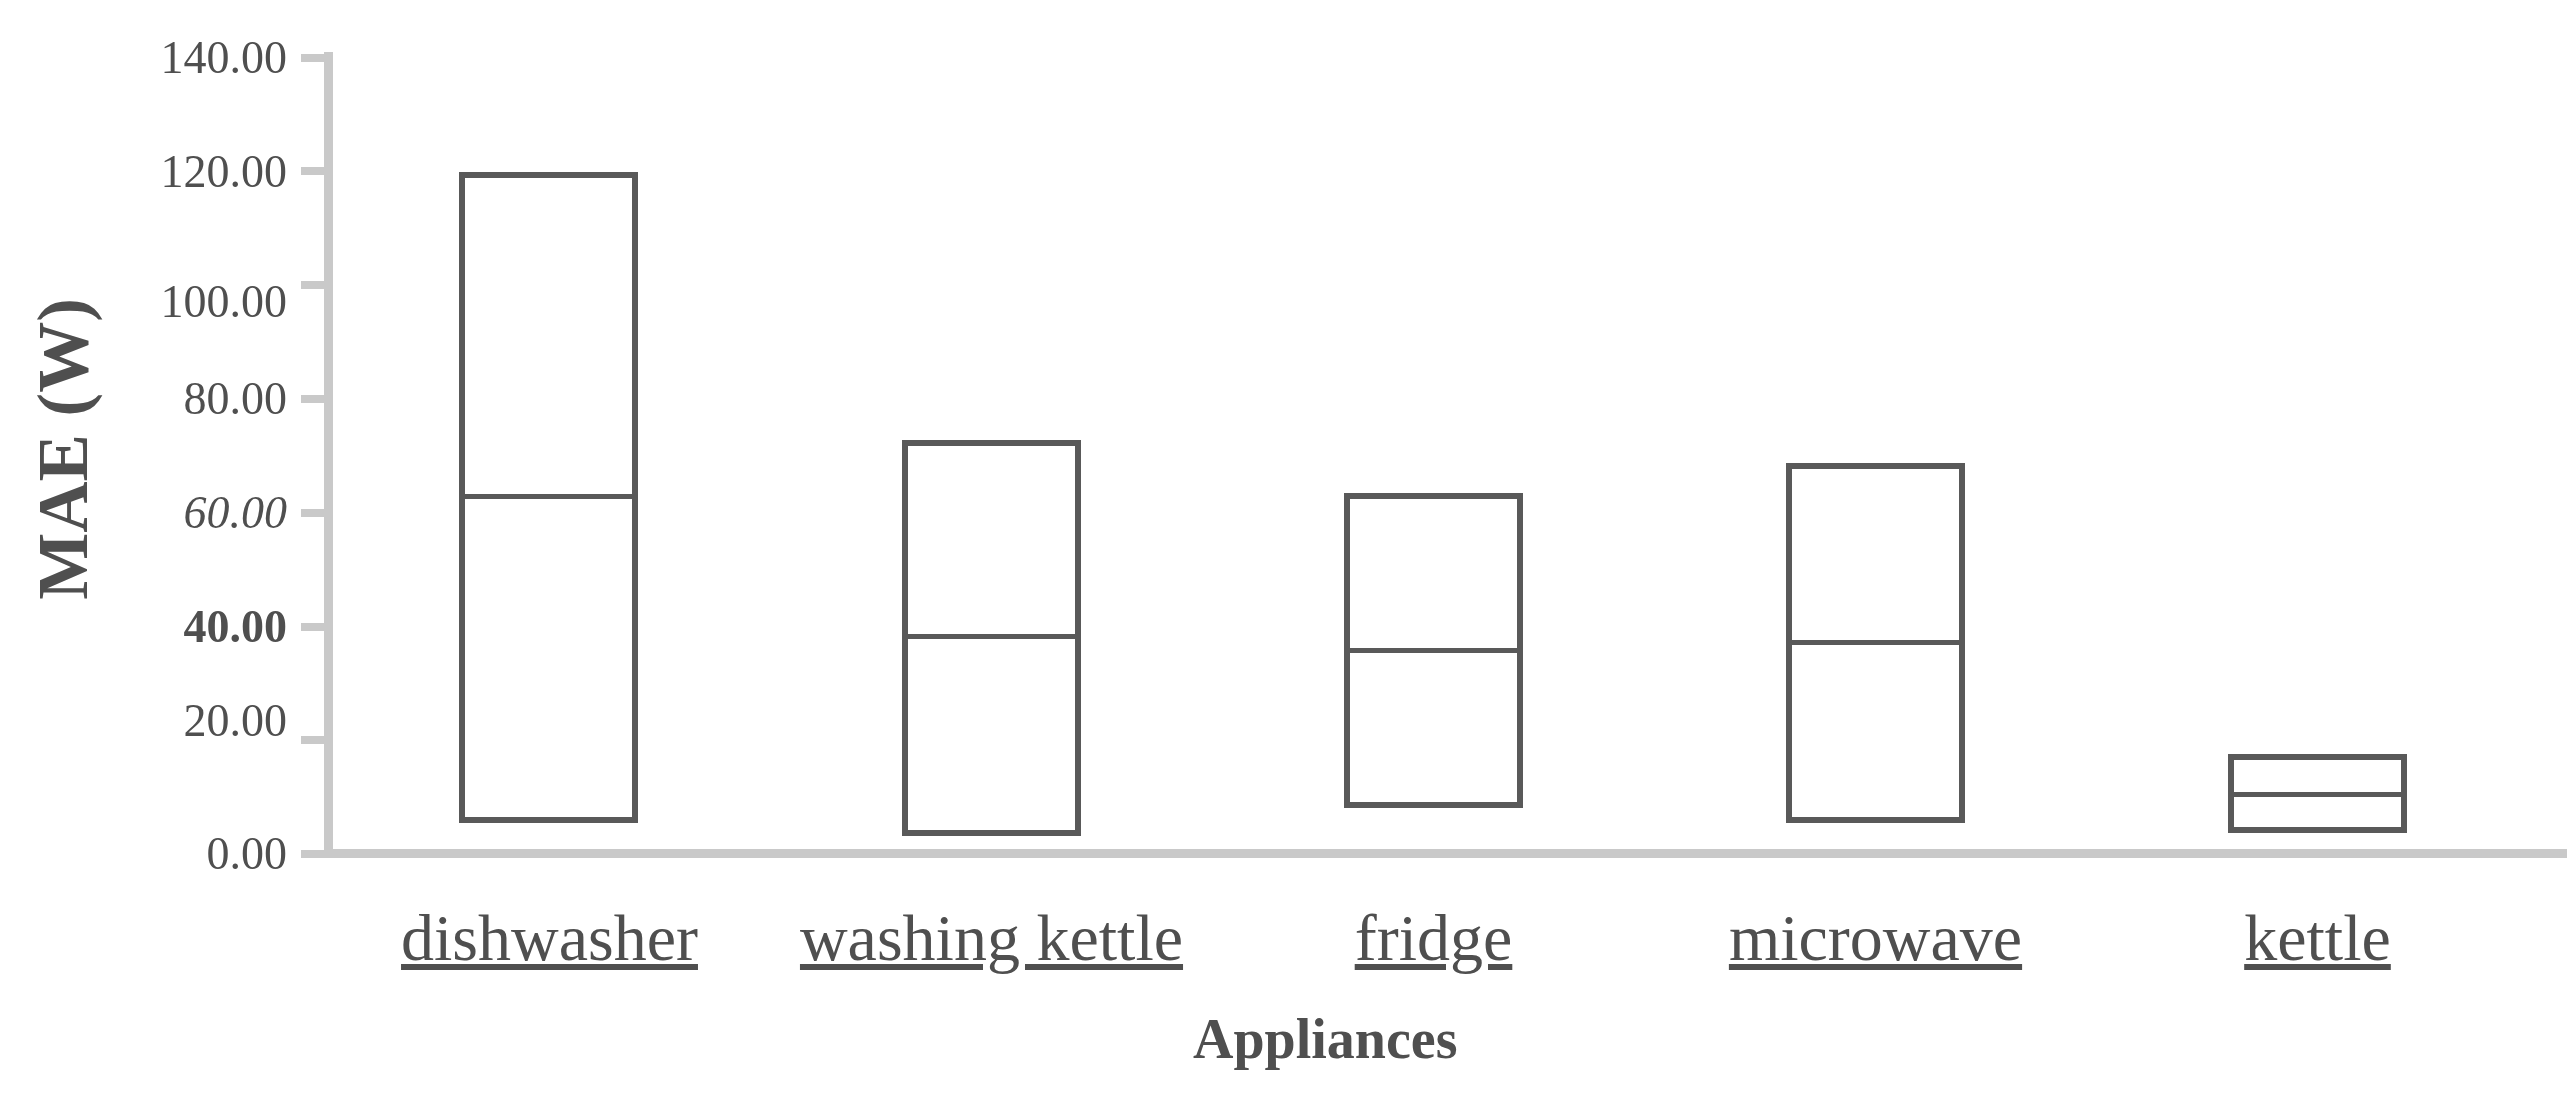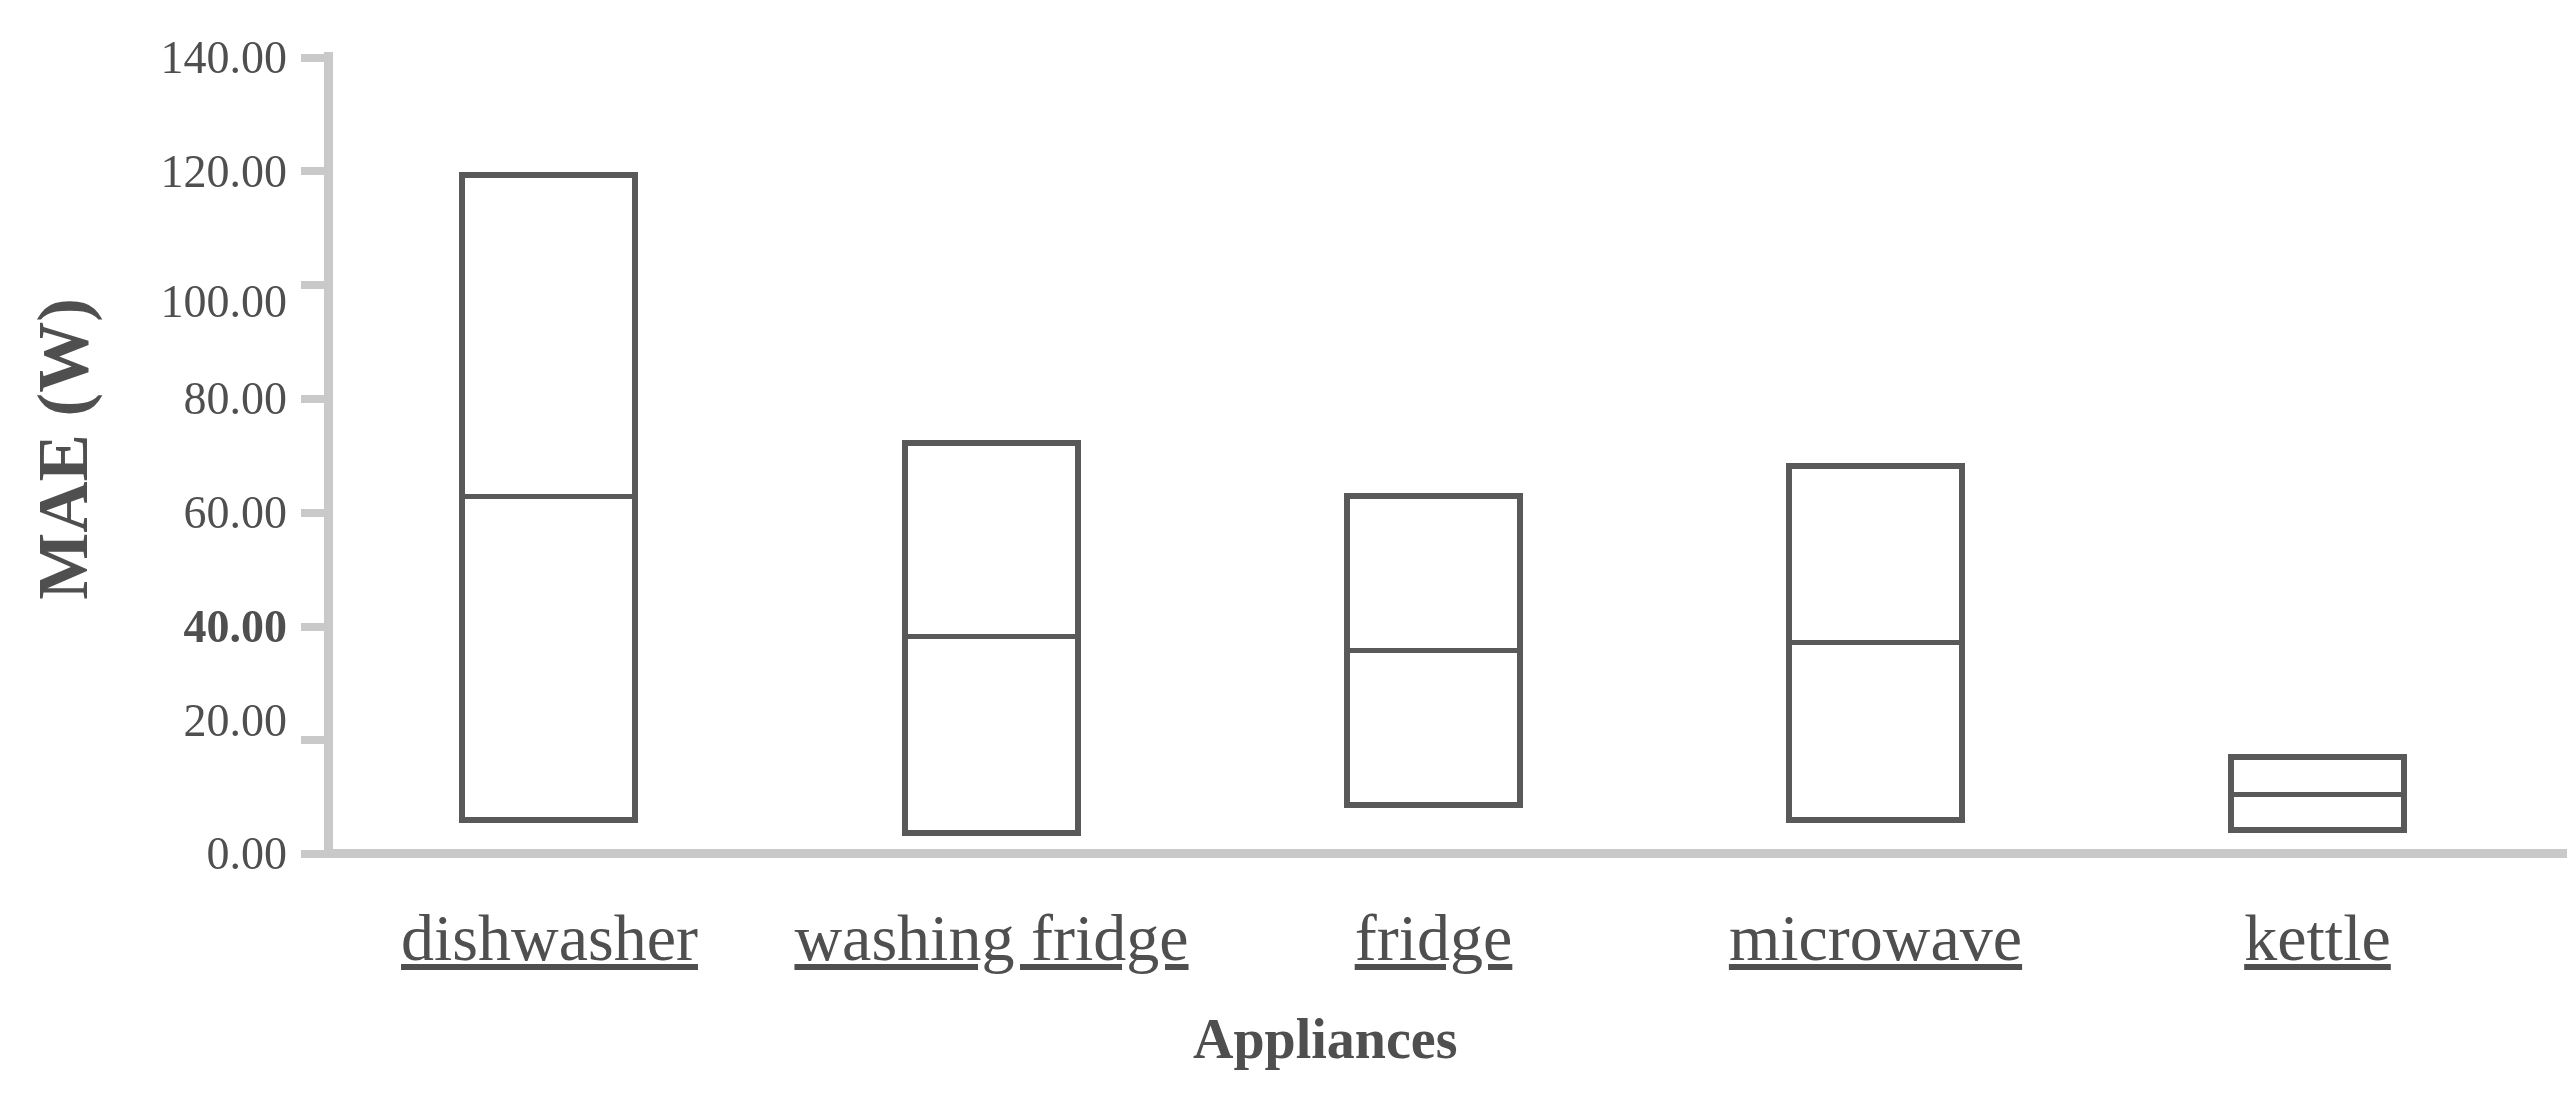--- a/index.html
+++ b/index.html
@@ -23,38 +23,38 @@
 
 <div class="canvas">
   <div class="ylab">MAE (W)</div>
   <div id="plot" style="left:0;top:0;width:2576px;height:1097px;">
       <div class="tick-label" style="top: 807px;">0.00</div>
       <div class="tick-mark" style="top: 850px;"></div>
       <div class="tick-label" style="top: 674px; text-align: right;">20.00</div>
       <div class="tick-mark" style="top: 736px;"></div>
       <div class="tick-label" style="top: 580px; font-weight: bold;">40.00</div>
       <div class="tick-mark" style="top: 623px;"></div>
-      <div class="tick-label" style="top: 466px;">60.00</div>
+      <div class="tick-label" style="top: 466px; font-style: italic;">60.00</div>
       <div class="tick-mark" style="top: 509px;"></div>
       <div class="tick-label" style="top: 352px;">80.00</div>
       <div class="tick-mark" style="top: 395px;"></div>
       <div class="tick-label" style="top: 255px;">100.00</div>
       <div class="tick-mark" style="top: 281px;"></div>
       <div class="tick-label" style="top: 125px;">120.00</div>
       <div class="tick-mark" style="top: 167px;"></div>
       <div class="tick-label" style="top: 11px;">140.00</div>
       <div class="tick-mark" style="top: 54px;"></div>
       <div class="y-axis-line"></div>
       <div class="x-axis-line"></div>
       <div class="bar-box" style="left: 459px; top: 172px; width: 179px; height: 651px;"></div>
       <div class="median-line" style="left: 459px; top: 494px; width: 179px;"></div>
       <div class="cat-label" style="left: 296px;">dishwasher</div>
       <div class="bar-box" style="left: 902px; top: 440px; width: 179px; height: 396px;"></div>
       <div class="median-line" style="left: 902px; top: 634px; width: 179px;"></div>
-      <div class="cat-label" style="left: 738px;">washing fridge</div>
+      <div class="cat-label" style="left: 738px;">washing kettle</div>
       <div class="bar-box" style="left: 1344px; top: 493px; width: 179px; height: 315px;"></div>
       <div class="median-line" style="left: 1344px; top: 648px; width: 179px;"></div>
       <div class="cat-label" style="left: 1180px;">fridge</div>
       <div class="bar-box" style="left: 1786px; top: 463px; width: 179px; height: 360px;"></div>
       <div class="median-line" style="left: 1786px; top: 640px; width: 179px;"></div>
       <div class="cat-label" style="left: 1622px;">microwave</div>
       <div class="bar-box" style="left: 2228px; top: 754px; width: 179px; height: 79px;"></div>
       <div class="median-line" style="left: 2228px; top: 792px; width: 179px;"></div>
       <div class="cat-label" style="left: 2064px;">kettle</div>
     </div>

